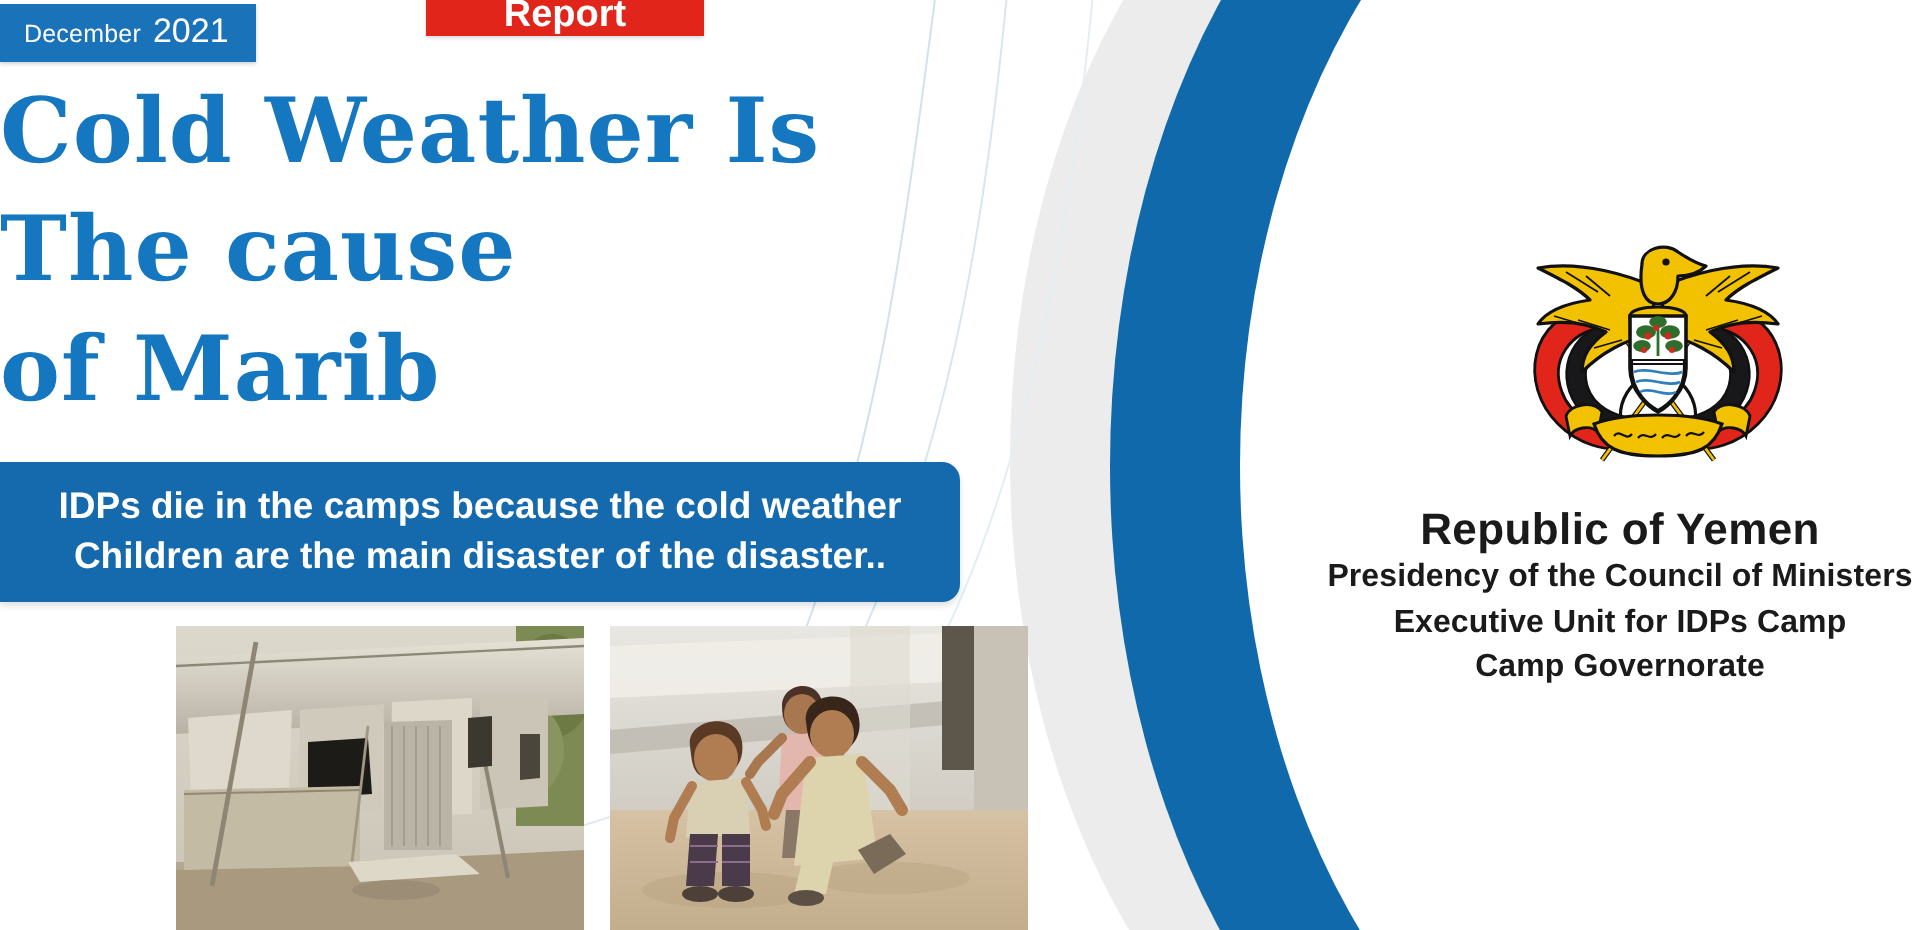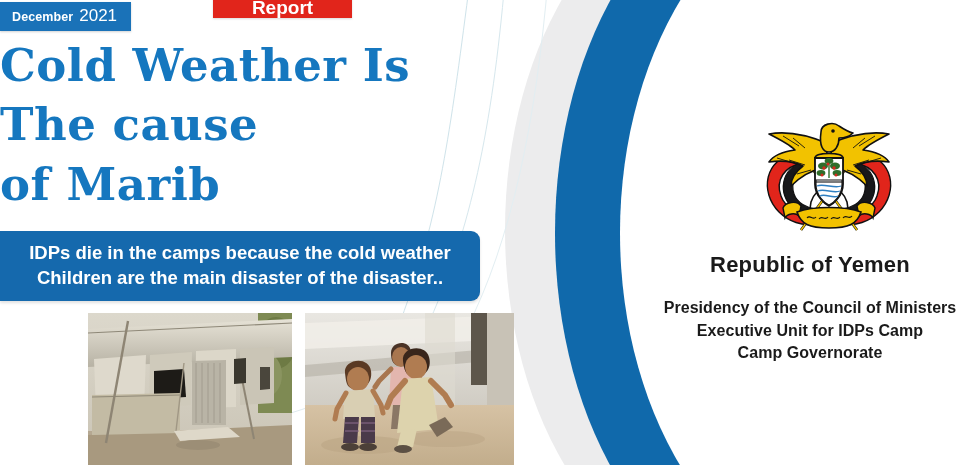--- a/index.html
+++ b/index.html
@@ -50,21 +50,21 @@
 
   
   .date-badge{
     position:absolute;left:0;top:2px;z-index:20;
     background:#1a72b8;
     color:#ffffff;
     padding:4px 14px 5px 12px;
     display:flex;align-items:baseline;gap:6px;
     box-shadow:0 1px 2px rgba(0,0,0,.18);
   }
-  .date-badge .m{font-size:12.5px;font-weight:bold;letter-spacing:.1px;}
+  .date-badge .m{font-size:12.5px;font-weight:normal;letter-spacing:.1px;}
   .date-badge .y{font-size:17px;font-weight:400;}
 
   
   .red-ribbon{
     position:absolute;left:213px;top:-18px;z-index:20;
     width:139px;height:36px;
     background:#e1251b;
     color:#fff;
     display:flex;align-items:flex-end;justify-content:center;
     font-size:19px;font-weight:bold;
@@ -115,21 +115,21 @@
   
   .emblem{position:absolute;left:753px;top:118px;width:152px;height:128px;z-index:20;}
   .emblem svg{display:block;width:100%;height:100%;}
 
   .org-block{
     position:absolute;left:660px;top:252px;width:300px;z-index:20;
     text-align:center;color:#1a1a1a;
   }
   .org-block .org-title{
     font-size:22px;font-weight:bold;letter-spacing:.2px;line-height:1.18;
-    margin-bottom:19px;
+    margin-bottom:0;
   }
   .org-block .org-line{
     font-size:16px;font-weight:bold;line-height:1.42;letter-spacing:.05px;
   }
 </style>
 </head>
 <body>
 
 <div class="page">
 

